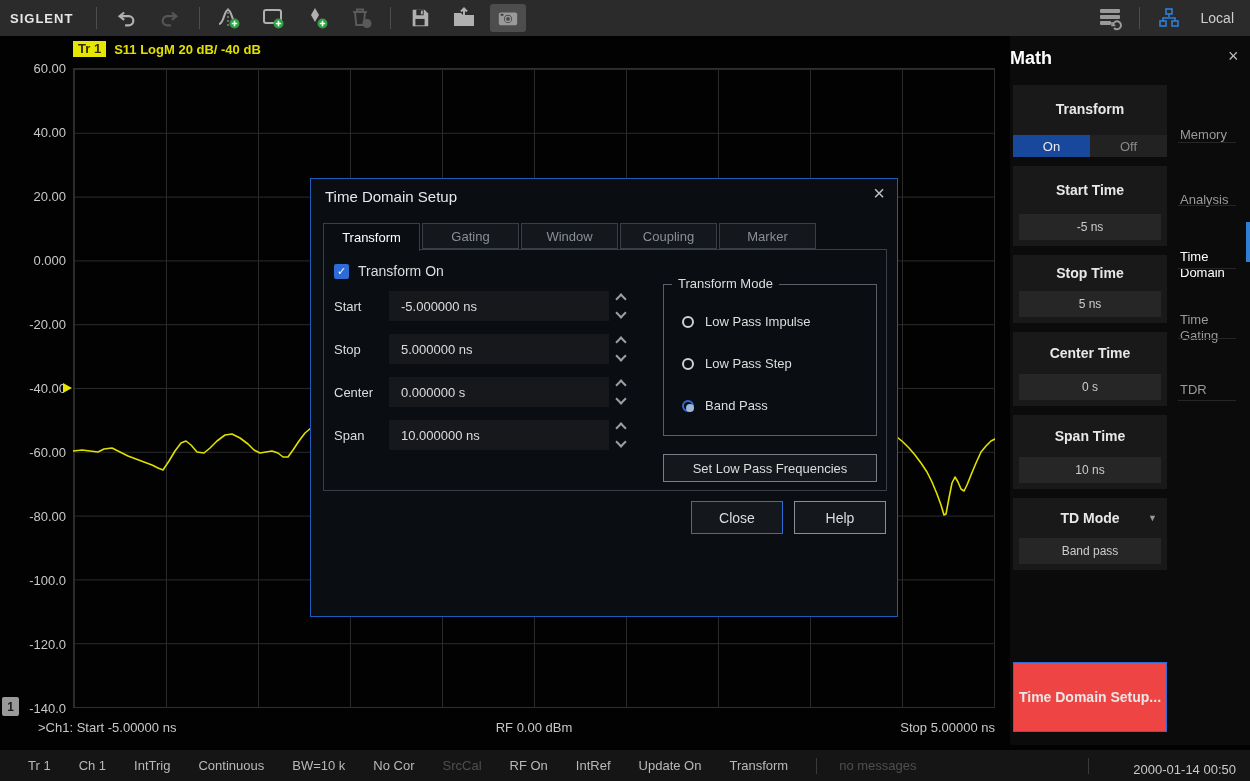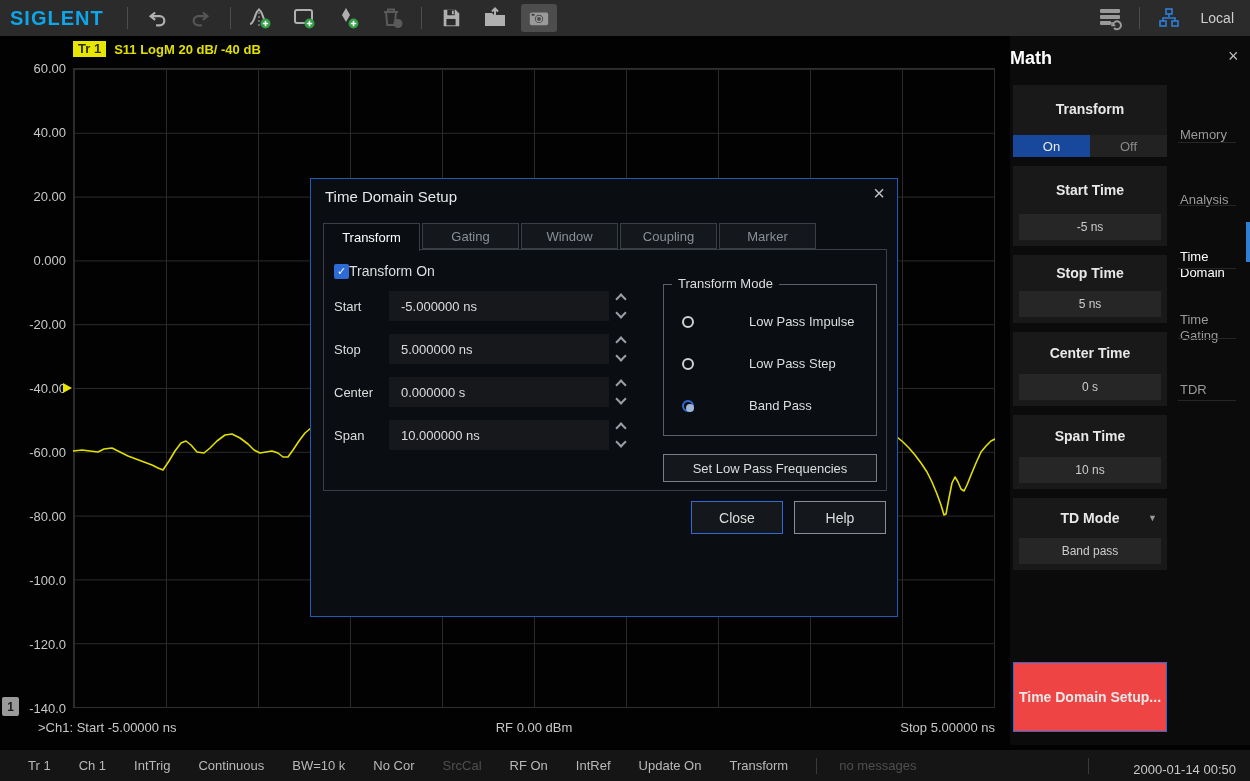--- a/index.html
+++ b/index.html
@@ -4,21 +4,21 @@
 <title>SIGLENT VNA</title>
 <style>
   * { margin:0; padding:0; box-sizing:border-box; }
   body { background:#000; }
   .app { position:relative; width:1250px; height:781px; background:#020202; overflow:hidden;
          font-family:"Liberation Sans", sans-serif; }
 
   
   .toolbar { position:absolute; top:0; left:0; width:100%; height:36px; background:#2b2b2b;
              display:flex; align-items:center; }
-  .brand { color:#0ea5e9; font-weight:bold; font-size:20px; letter-spacing:1px; margin:0 16px 0 10px; }
+  .brand { color:#e5e5e5; font-weight:bold; font-size:13px; letter-spacing:1px; margin:0 16px 0 10px; }
   .tb-sep { width:1px; height:22px; background:#4e4e4e; margin:0 7px; }
   .tb-btn { width:36px; height:28px; display:flex; align-items:center; justify-content:center;
             margin:0 4px; border-radius:3px; }
   .tb-btn.hl { background:#4d4d4d; }
   .tb-right { margin-left:auto; display:flex; align-items:center; }
   .tb-right .label { color:#cfcfcf; font-size:14px; margin:0 16px 0 10px; }
 
   
   .trace-header { position:absolute; left:73px; top:41px; display:flex; align-items:center; font-size:13px; font-weight:bold; }
   .trace-badge { background:#e6e600; color:#332f00; padding:0 5px; line-height:16px; }
@@ -50,34 +50,34 @@
   .dlg-close { position:absolute; right:12px; top:4px; color:#c0c0c0; font-size:20px; line-height:20px; cursor:default; }
   .tabs { position:absolute; left:12px; top:44px; display:flex; }
   .tab { width:97px; height:26px; display:flex; align-items:center; justify-content:center;
          font-size:13px; color:#8a8f96; background:#14171c; border:1px solid #3a3f46; margin-right:2px; }
   .tab.active { background:#0a0d12; color:#ffffff; height:28px; border-bottom:none; }
   .pane { position:absolute; left:12px; top:70px; width:564px; height:242px; border:1px solid #3a3f46; border-top:1px solid #3a3f46; }
 
   .chk-row { position:absolute; left:23px; top:84px; display:flex; align-items:center; }
   .checkbox { width:15px; height:15px; background:#2e6bd6; color:#fff; font-size:11px;
               display:flex; align-items:center; justify-content:center; border-radius:2px; }
-  .chk-label { color:#dddddd; font-size:14px; }
+  .chk-label { color:#dddddd; font-size:14px; margin-left:9px; }
 
   .field-row { position:absolute; left:23px; height:30px; display:flex; align-items:center; }
   .field-label { width:55px; color:#dddddd; font-size:13px; }
   .field-input { width:220px; height:30px; background:#16181c; color:#dddddd; font-size:13px;
                  display:flex; align-items:center; padding-left:12px; }
   .spinner { display:flex; flex-direction:column; justify-content:center; margin-left:8px; height:30px; }
   .chev { width:8px; height:8px; border-left:2px solid #9aa0a6; border-top:2px solid #9aa0a6; }
   .chev.up { transform:rotate(45deg); margin-bottom:3px; }
   .chev.down { transform:rotate(225deg); margin-top:3px; }
 
   .groupbox { position:absolute; left:352px; top:105px; width:214px; height:152px; border:1px solid #5a5f66; }
   .groupbox-title { position:absolute; top:-9px; left:8px; background:#0a0d12; padding:0 6px; color:#dddddd; font-size:13px; }
-  .radio-row { position:absolute; left:18px; display:flex; align-items:center;gap:44px; }
+  .radio-row { position:absolute; left:18px; display:flex; align-items:center; }
   .radio { width:12px; height:12px; border:2px solid #d0d0d0; border-radius:50%; position:relative; }
   .radio.selected { border-color:#2e6bd6; }
   .radio.selected::after { content:""; position:absolute; left:2px; top:2px; width:8px; height:8px;
                            border-radius:50%; background:#9fb8d8; }
   .radio-label { color:#dddddd; font-size:13px; margin-left:11px; }
 
   .btn { display:flex; align-items:center; justify-content:center; background:#14171c;
          color:#dddddd; font-size:13px; }
   .setlp-btn { position:absolute; left:352px; top:275px; width:214px; height:28px; border:1px solid #7a7f85; }
   .close-btn { position:absolute; left:380px; top:322px; width:92px; height:33px; border:1px solid #2e6bd6; font-size:14px; }

